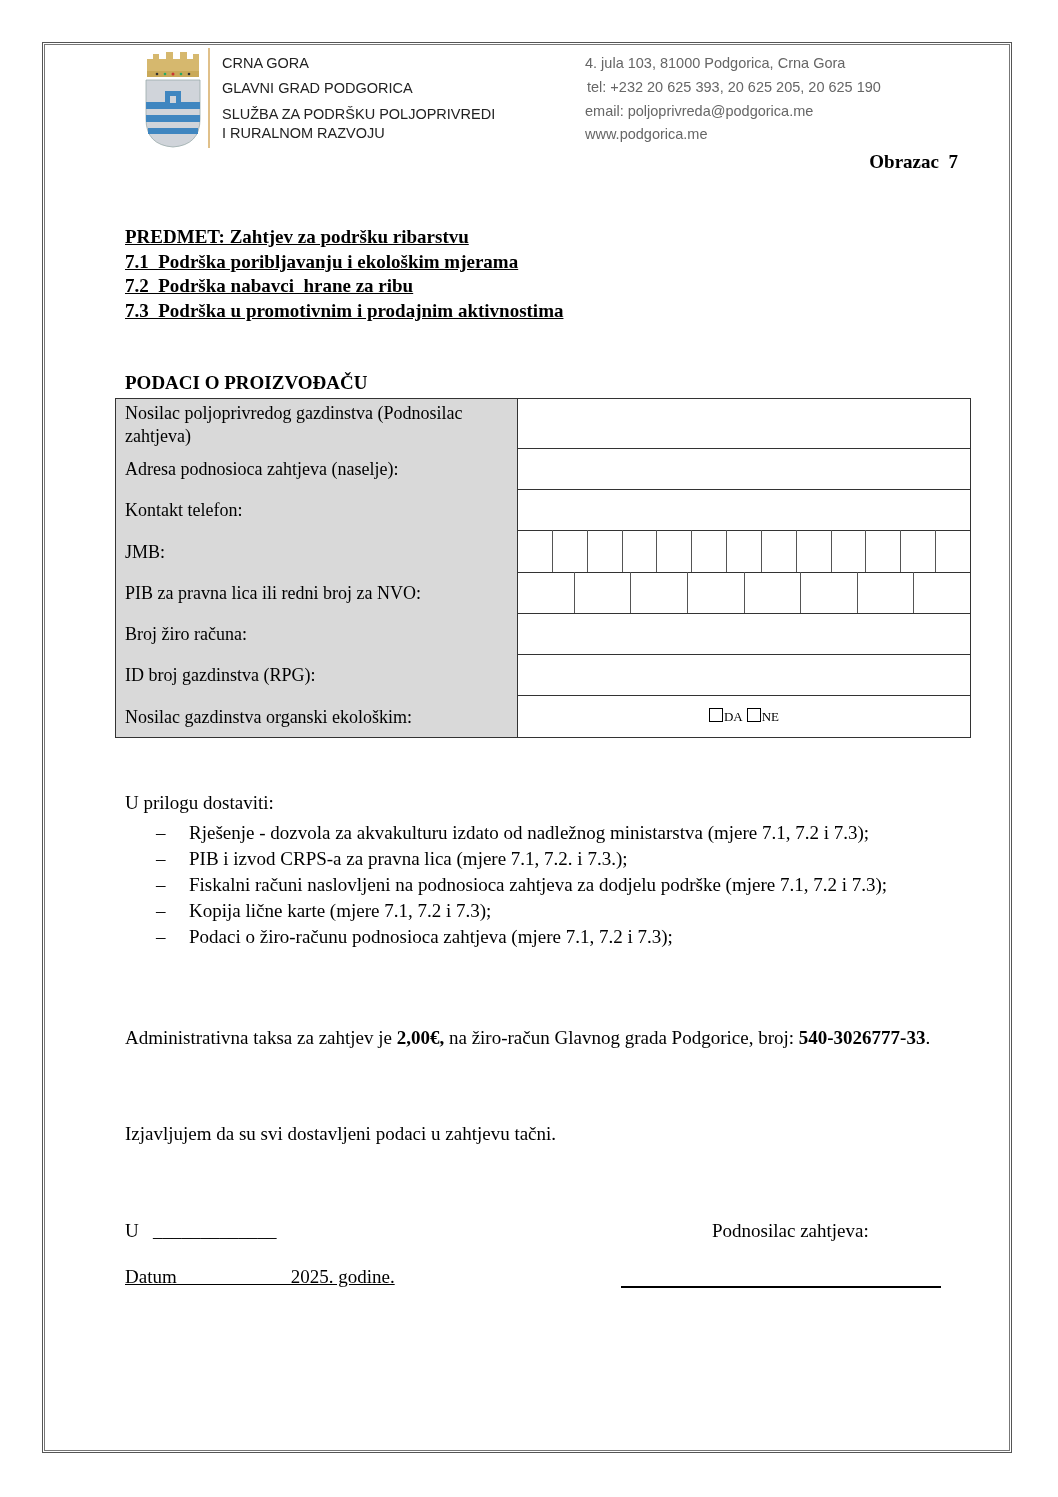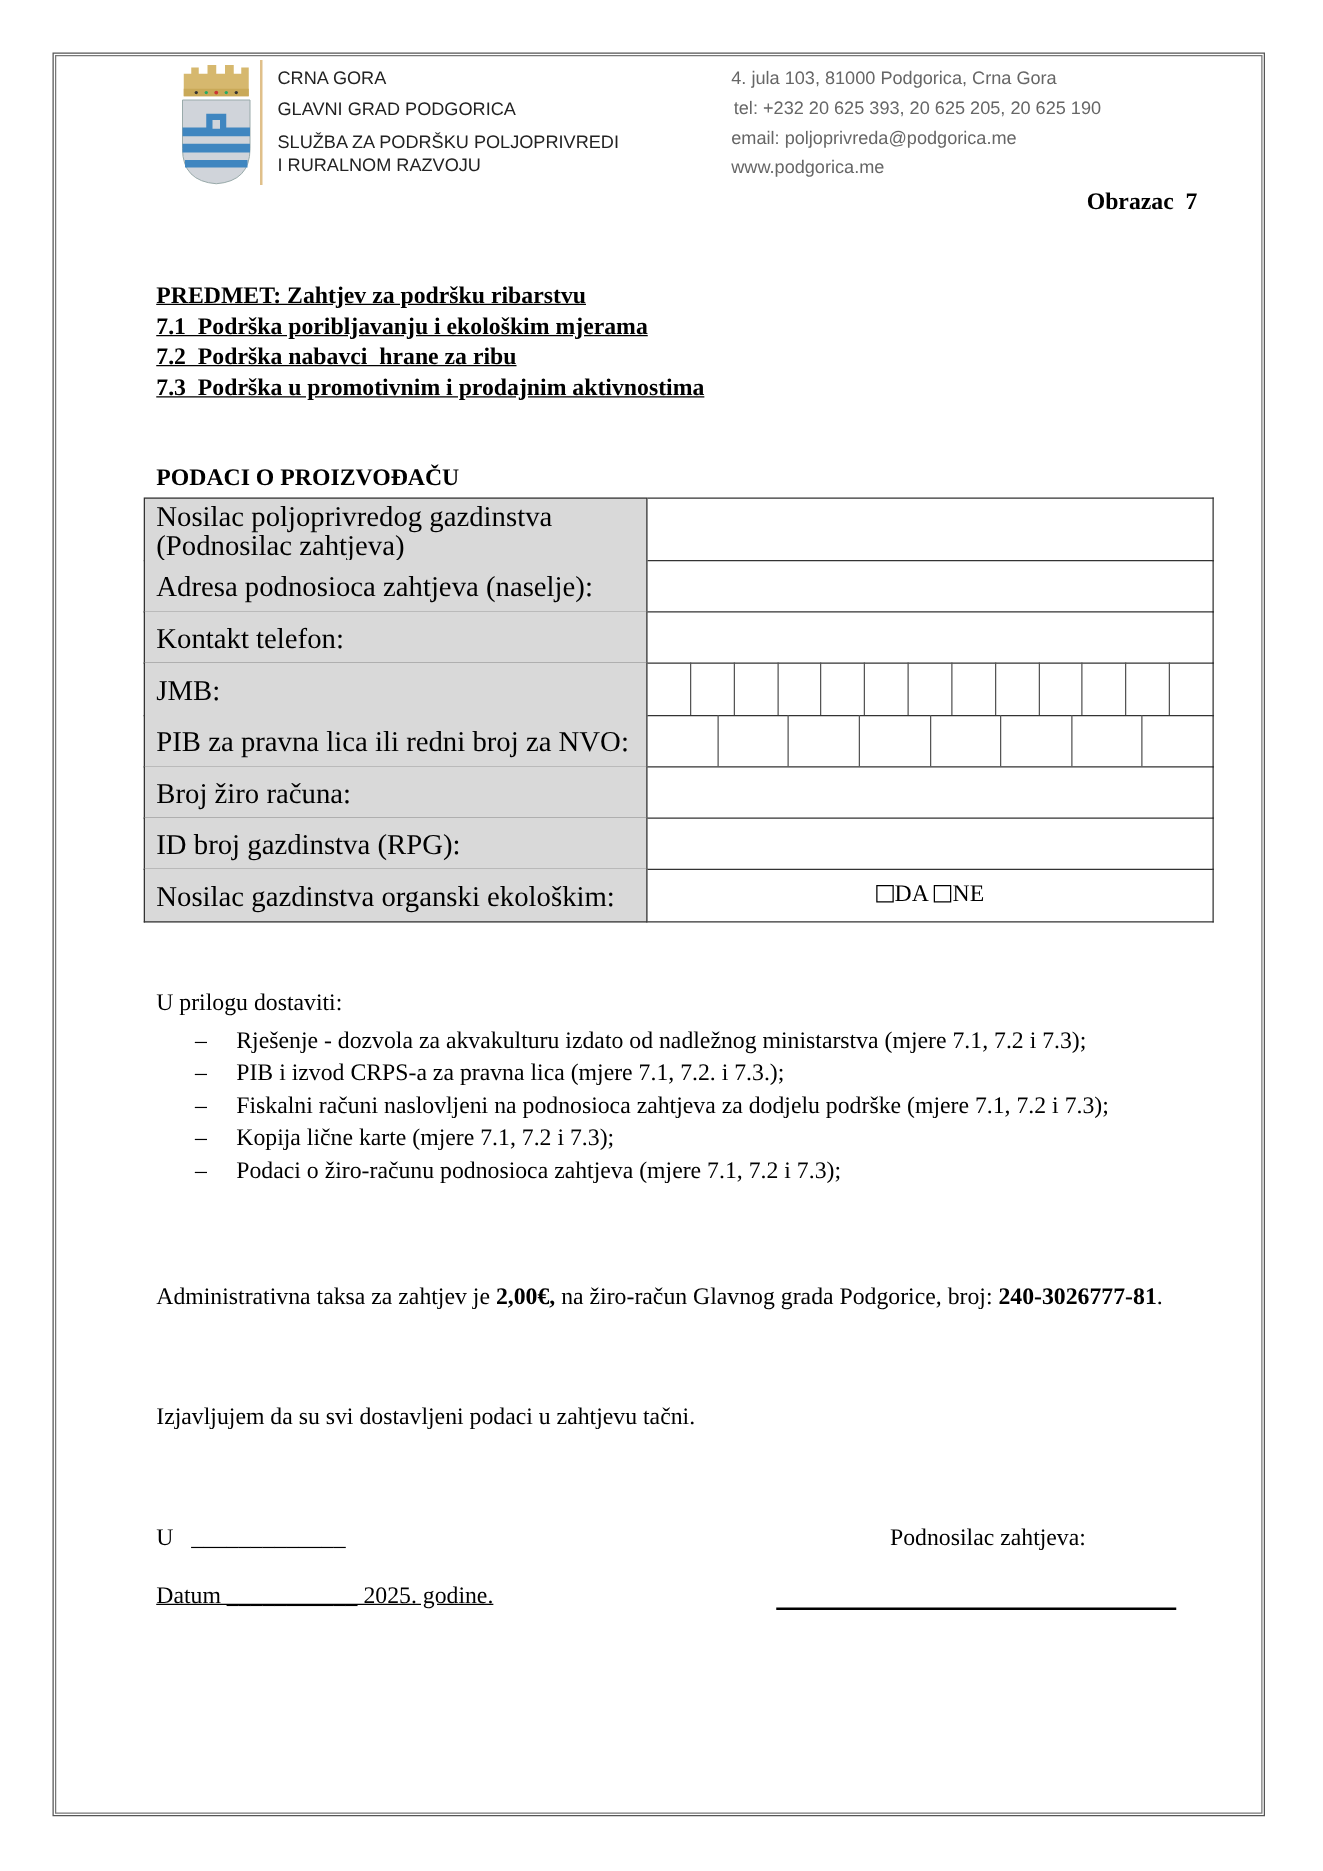--- a/index.html
+++ b/index.html
@@ -15,25 +15,25 @@
     .contact { position: absolute; left: 585px; top: 55px; font-family: "Liberation Sans", sans-serif; font-size: 14.5px; color: #666; }
     .contact .l { position: absolute; left: 0; white-space: nowrap; }
 
     .form-no { position: absolute; right: 100px; top: 151px; font-weight: bold; font-size: 19px; white-space: pre; }
 
     .subject { position: absolute; left: 125px; top: 225px; font-weight: bold; font-size: 19px; line-height: 24.5px; }
     .subject div { white-space: pre; text-decoration: underline; }
 
     .sec-title { position: absolute; left: 125px; top: 372px; font-weight: bold; font-size: 19px; }
     .row { position: absolute; left: 115px; width: 856px; display: flex; }
-    .lbl { background: #d9d9d9; border: 1px solid #333; box-sizing: border-box; width: 403px; height: 100%; font-size: 23px; padding: 2px 8px 0 9px; line-height: 23px; display: flex; align-items: center; }
+    .lbl { background: #d9d9d9; border: 1px solid #333; box-sizing: border-box; width: 403px; height: 100%; font-size: 18px; padding: 2px 8px 0 9px; line-height: 23px; display: flex; align-items: center; }
     .val { border: 1px solid #333; border-left: none; box-sizing: border-box; flex: 1; height: 100%; display: flex; align-items: stretch; }
     .cell { flex: 1; border-right: 1px solid #555; }
     .cell:last-child { border-right: none; }
-    .check-val { justify-content: center; align-items: center; font-size: 19px; }
+    .check-val { justify-content: center; align-items: center; font-size: 13px; }
     .check-box { display: inline-block; width: 12px; height: 12px; border: 1px solid #000; margin-right: 1px; vertical-align: -1px; }
     .check-item { margin: 0 2px; }
 
     .attach-title { position: absolute; left: 125px; top: 792px; font-size: 19px; }
     .attach-list { position: absolute; left: 156px; top: 820px; font-size: 19px; line-height: 26px; margin: 0; padding: 0; list-style: none; }
     .attach-list li { position: relative; padding-left: 33px; white-space: nowrap; }
     .attach-list li::before { content: "\2013"; position: absolute; left: 0; }
 
     .fee { position: absolute; left: 125px; top: 1024px; width: 810px; font-size: 19px; line-height: 27px; }
     .declare { position: absolute; left: 125px; top: 1123px; font-size: 19px; }
@@ -151,20 +151,20 @@
 
 <div class="attach-title">U prilogu dostaviti:</div>
 <ul class="attach-list">
   <li>Rješenje - dozvola za akvakulturu izdato od nadležnog ministarstva (mjere 7.1, 7.2 i 7.3);</li>
   <li>PIB i izvod CRPS-a za pravna lica (mjere 7.1, 7.2. i 7.3.);</li>
   <li>Fiskalni računi naslovljeni na podnosioca zahtjeva za dodjelu podrške (mjere 7.1, 7.2 i 7.3);</li>
   <li>Kopija lične karte (mjere 7.1, 7.2 i 7.3);</li>
   <li>Podaci o žiro-računu podnosioca zahtjeva (mjere 7.1, 7.2 i 7.3);</li>
 </ul>
 
-<div class="fee"><span>Administrativna taksa za zahtjev je </span><b>2,00€,</b><span> na žiro-račun Glavnog grada Podgorice, broj: </span><b>240-3026777-81</b><span>.</span></div>
+<div class="fee"><span>Administrativna taksa za zahtjev je </span><b>2,00€,</b><span> na žiro-račun Glavnog grada Podgorice, broj: </span><b>540-3026777-33</b><span>.</span></div>
 
 <div class="declare">Izjavljujem da su svi dostavljeni podaci u zahtjevu tačni.</div>
 
 <div class="place">U   _____________</div>
 <div class="signer">Podnosilac zahtjeva:</div>
 <div class="date">Datum ___________ 2025. godine.</div>
 <div class="sign-line"></div>
 
 </body></html>

